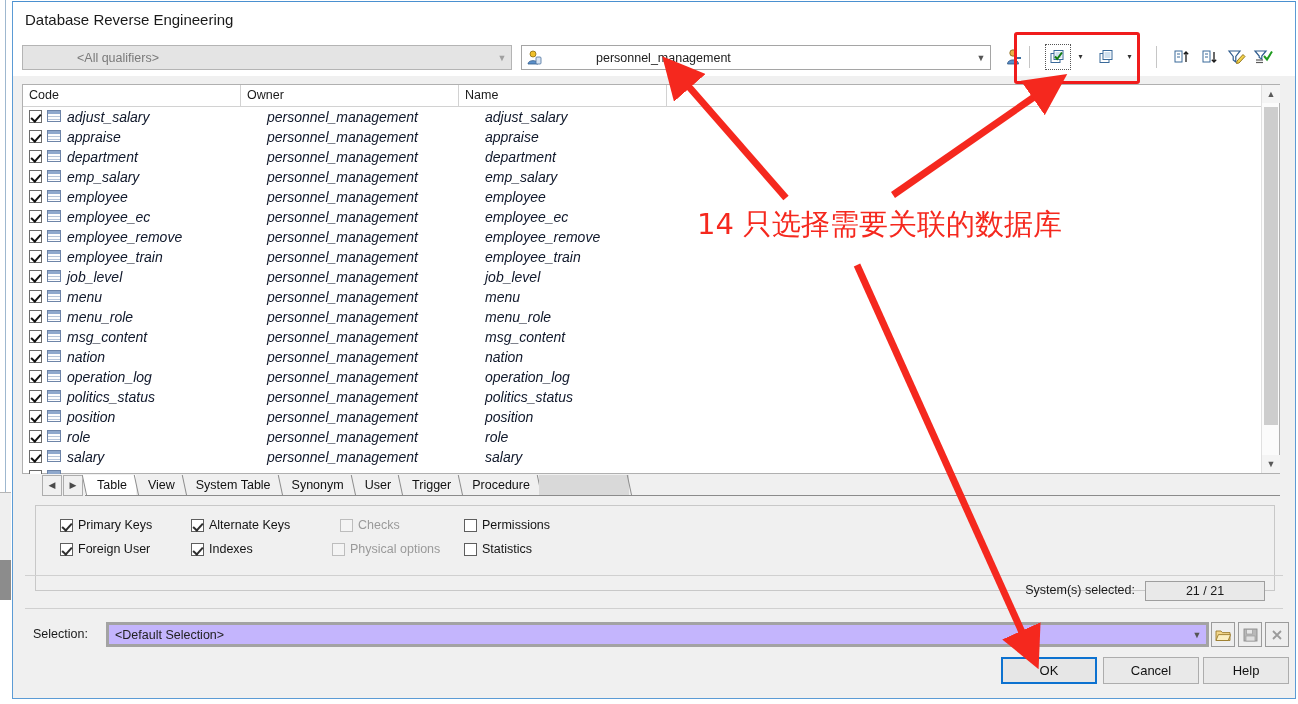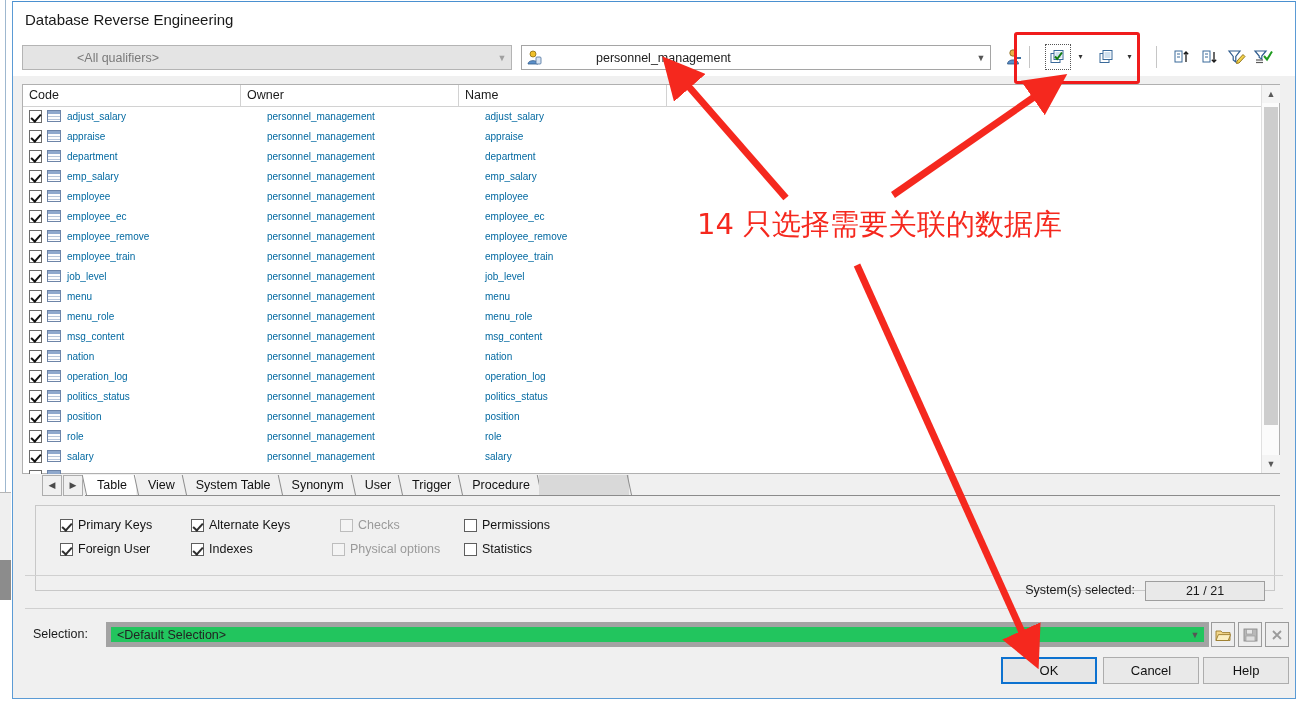--- a/index.html
+++ b/index.html
@@ -122,21 +122,21 @@
     font-size: 12.5px; color: #1a1a1a;
     padding-left: 6px; line-height: 21px;
     border-right: 1px solid #d2d2d2;
     white-space: nowrap;
   }
   .rows {
     position: absolute; left: 0; top: 22px; width: 1238px; height: 367px;
     overflow: hidden;
   }
   .row { position: relative; height: 20px; width: 100%; }
-  .cell { position: absolute; top: 0; font-size: 10px; color: #0369a1; line-height: 20px; white-space: nowrap; }
+  .cell { position: absolute; top: 0; font-size: 14px; color: #0f172a; line-height: 20px; white-space: nowrap; font-style: italic; }
   .c-code { left: 26px; }
   .c-owner { left: 244px; }
   .c-name { left: 462px; }
 
   .cb {
     position: absolute; left: 6px; top: 3px;
     width: 13px; height: 13px;
     border: 1px solid #6b6b6b; background: #fff;
   }
   .cb.checked::after {
@@ -253,21 +253,21 @@
   .hrule {
     position: absolute; left: 12px; width: 1258px; height: 1px; background: #d0d0d0;
   }
 
   
   .sel-label {
     position: absolute; left: 20px; top: 625px; font-size: 12.5px; color: #1a1a1a;
   }
   .sel-combo {
     position: absolute; left: 93px; top: 620px; width: 1103px; height: 25px;
-    border: 5px solid #a3a3a3; background: #22c55e;
+    border: 3px solid #a3a3a3; background: #c4b5fd;
     display: flex; align-items: center;
     font-size: 12.5px; color: #222;
   }
   .sel-combo .ctext { padding-left: 6px; flex: 1; }
   .sel-combo .carrow { width: 18px; text-align: center; font-size: 9px; color: #555; }
 
   .sbtn {
     position: absolute; top: 620px; width: 24px; height: 25px;
     border: 1px solid #9b9b9b; background: #eeeeee;
     display: flex; align-items: center; justify-content: center;

